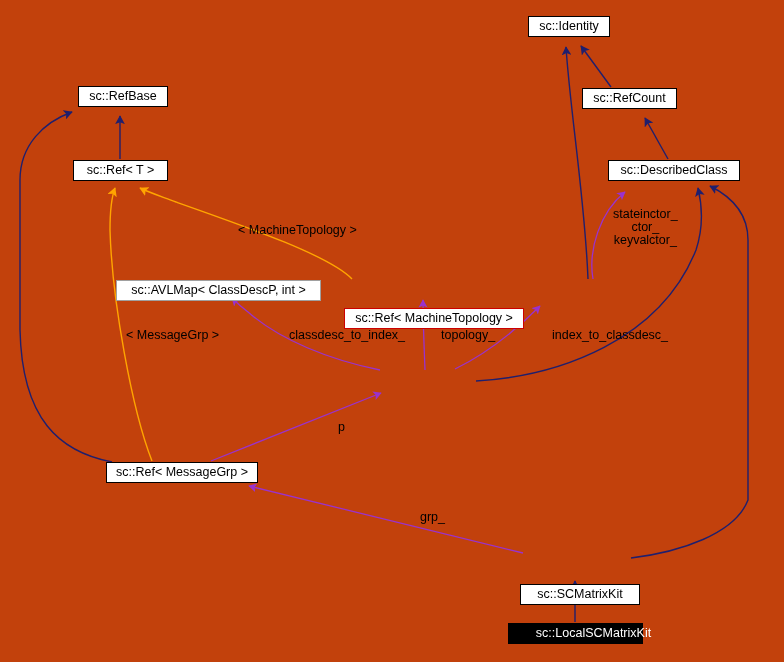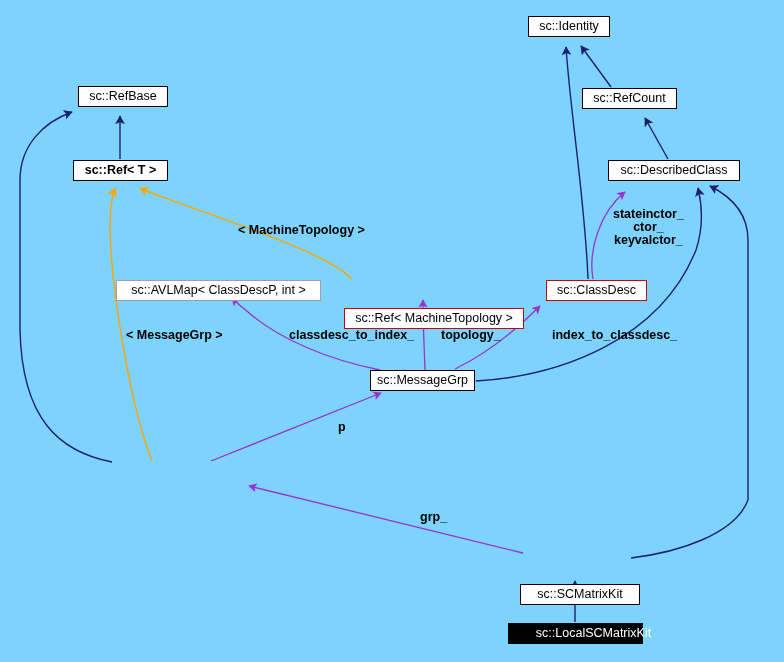--- a/index.html
+++ b/index.html
@@ -7,21 +7,21 @@
     padding: 0;
     background: #ffffff;
   }
   body {
     font-family: "Liberation Sans", sans-serif;
   }
   #diagram-root {
     position: relative;
     width: 784px;
     height: 662px;
-    background: #7dd3fc;
+    background: #c2410c;
     overflow: hidden;
   }
   #edge-layer {
     position: absolute;
     left: 0;
     top: 0;
     width: 784px;
     height: 662px;
   }
   .node {
@@ -51,21 +51,20 @@
     border-color: #000000;
     padding-left: 42px;
   }
   .edge-label {
     position: absolute;
     font-size: 12.5px;
     color: #000000;
     white-space: nowrap;
     line-height: 13px;
     text-align: center;
-    font-weight: bold;
   }
 </style>
 </head>
 <body>
 
 <div id="diagram-root">
 
   <svg id="edge-layer" viewBox="0 0 784 662" width="784" height="662" xmlns="http://www.w3.org/2000/svg">
     <defs>
       <marker id="arrow-navy" viewBox="0 0 12 12" refX="10" refY="6" markerWidth="7" markerHeight="7" orient="auto-start-reverse">
@@ -119,26 +118,25 @@
 
       <path d="M 211 461 L 381 393" marker-end="url(#arrow-purple)"></path>
 
       <path d="M 523 553 L 249 486" marker-end="url(#arrow-purple)"></path>
     </g>
   </svg>
 
   <div class="node" style="left:528px; top:16px;  width:82px;">sc::Identity</div>
   <div class="node" style="left:78px;  top:86px;  width:90px;text-align:center;">sc::RefBase</div>
   <div class="node" style="left:582px; top:88px;  width:95px;">sc::RefCount</div>
-  <div class="node" style="left:73px;  top:160px; width:95px;font-weight:bold;">sc::Ref&lt; T &gt;</div>
+  <div class="node" style="left:73px;  top:160px; width:95px;">sc::Ref&lt; T &gt;</div>
   <div class="node" style="left:608px; top:160px; width:132px;">sc::DescribedClass</div>
   <div class="node gray" style="left:116px; top:280px; width:205px;">sc::AVLMap&lt; ClassDescP, int &gt;</div>
   <div class="node red" style="left:344px; top:280px; width:180px;margin-top:28px;">sc::Ref&lt; MachineTopology &gt;</div>
-  <div class="node red" style="left:546px; top:280px; width:101px;">sc::ClassDesc</div>
-  <div class="node" style="left:370px; top:370px; width:105px;">sc::MessageGrp</div>
+  <div class="node" style="left:106px; top:462px; width:152px;">sc::Ref&lt; MessageGrp &gt;</div>
   <div class="node" style="left:520px; top:584px; width:120px;">sc::SCMatrixKit</div>
   <div class="node current" style="left:508px; top:623px; width:135px;">sc::LocalSCMatrixKit</div>
 
   <div class="edge-label" style="left:238px; top:224px;">&lt; MachineTopology &gt;</div>
   <div class="edge-label" style="left:126px; top:329px;">&lt; MessageGrp &gt;</div>
   <div class="edge-label" style="left:289px; top:329px;">classdesc_to_index_</div>
   <div class="edge-label" style="left:441px; top:329px;">topology_</div>
   <div class="edge-label" style="left:552px; top:329px;">index_to_classdesc_</div>
   <div class="edge-label" style="left:613px; top:208px; white-space:pre;">stateinctor_
 ctor_

